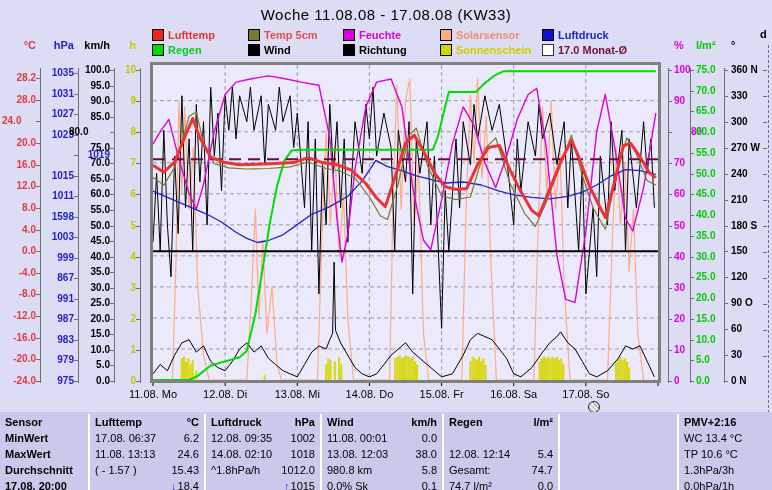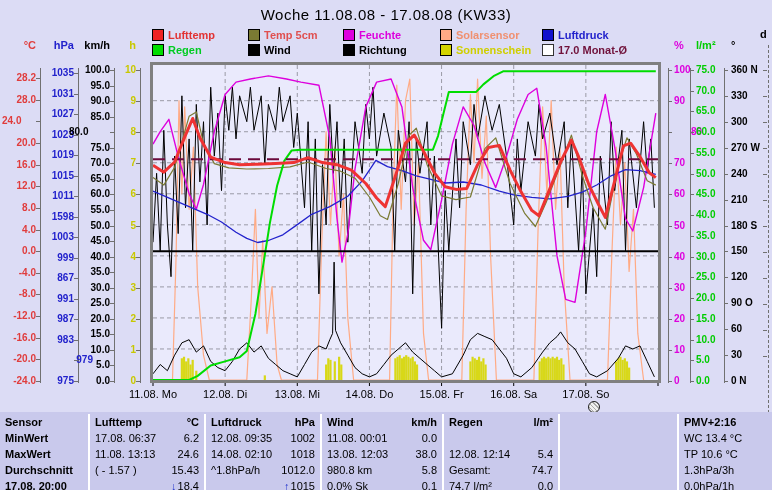--- a/index.html
+++ b/index.html
@@ -112,41 +112,41 @@
       <div class="unit" style="color: rgb(34, 34, 204); left: 42px; width: 32px; top: 39px; text-align: right;">hPa</div>
       <div class="vline" style="left: 78px; top: 68px; height: 315px;"></div>
       <div class="tick-label" style="color: rgb(34, 34, 204); left: 42px; width: 32px; top: 68px; text-align: right;">1035</div>
       <div class="tickdash" style="left: 74px; top: 73px;"></div>
       <div class="tick-label" style="color: rgb(34, 34, 204); left: 42px; width: 32px; top: 88.5333px; text-align: right;">1031</div>
       <div class="tickdash" style="left: 74px; top: 93.5333px;"></div>
       <div class="tick-label" style="color: rgb(34, 34, 204); left: 42px; width: 32px; top: 109.067px; text-align: right;">1027</div>
       <div class="tickdash" style="left: 74px; top: 114.067px;"></div>
       <div class="tick-label" style="color: rgb(34, 34, 204); left: 42px; width: 32px; top: 129.6px; text-align: right;">1023</div>
       <div class="tickdash" style="left: 74px; top: 134.6px;"></div>
-      <div class="tick-label" style="color: rgb(34, 34, 204); left: 42px; width: 32px; top: 150.133px; text-align: right;">1019</div>
+      <div class="tick-label" style="color: rgb(34, 34, 204); left: 42px; width: 32px; top: 150.133px; text-align: right; padding-left: 36px;">1019</div>
       <div class="tickdash" style="left: 74px; top: 155.133px;"></div>
       <div class="tick-label" style="color: rgb(34, 34, 204); left: 42px; width: 32px; top: 170.667px; text-align: right;">1015</div>
       <div class="tickdash" style="left: 74px; top: 175.667px;"></div>
       <div class="tick-label" style="color: rgb(34, 34, 204); left: 42px; width: 32px; top: 191.2px; text-align: right;">1011</div>
       <div class="tickdash" style="left: 74px; top: 196.2px;"></div>
       <div class="tick-label" style="color: rgb(34, 34, 204); left: 42px; width: 32px; top: 211.733px; text-align: right;">1598</div>
       <div class="tickdash" style="left: 74px; top: 216.733px;"></div>
       <div class="tick-label" style="color: rgb(34, 34, 204); left: 42px; width: 32px; top: 232.267px; text-align: right;">1003</div>
       <div class="tickdash" style="left: 74px; top: 237.267px;"></div>
       <div class="tick-label" style="color: rgb(34, 34, 204); left: 42px; width: 32px; top: 252.8px; text-align: right;">999</div>
       <div class="tickdash" style="left: 74px; top: 257.8px;"></div>
       <div class="tick-label" style="color: rgb(34, 34, 204); left: 42px; width: 32px; top: 273.333px; text-align: right;">867</div>
       <div class="tickdash" style="left: 74px; top: 278.333px;"></div>
       <div class="tick-label" style="color: rgb(34, 34, 204); left: 42px; width: 32px; top: 293.867px; text-align: right;">991</div>
       <div class="tickdash" style="left: 74px; top: 298.867px;"></div>
       <div class="tick-label" style="color: rgb(34, 34, 204); left: 42px; width: 32px; top: 314.4px; text-align: right;">987</div>
       <div class="tickdash" style="left: 74px; top: 319.4px;"></div>
       <div class="tick-label" style="color: rgb(34, 34, 204); left: 42px; width: 32px; top: 334.933px; text-align: right;">983</div>
       <div class="tickdash" style="left: 74px; top: 339.933px;"></div>
-      <div class="tick-label" style="color: rgb(34, 34, 204); left: 42px; width: 32px; top: 355.467px; text-align: right; margin-left: 19px;">979</div>
+      <div class="tick-label" style="color: rgb(34, 34, 204); left: 42px; width: 32px; top: 355.467px; text-align: right;">979</div>
       <div class="tickdash" style="left: 74px; top: 360.467px;"></div>
       <div class="tick-label" style="color: rgb(34, 34, 204); left: 42px; width: 32px; top: 376px; text-align: right;">975</div>
       <div class="tickdash" style="left: 74px; top: 381px;"></div>
       <div class="unit" style="color: rgb(0, 0, 0); left: 74px; width: 36px; top: 39px; text-align: right;">km/h</div>
       <div class="vline" style="left: 114px; top: 68px; height: 315px;"></div>
       <div class="tick-label" style="color: rgb(0, 0, 0); left: 74px; width: 36px; top: 65px; text-align: right;">100.0</div>
       <div class="tickdash" style="left: 110px; top: 70px;"></div>
       <div class="tick-label" style="color: rgb(0, 0, 0); left: 74px; width: 36px; top: 80.55px; text-align: right;">95.0</div>
       <div class="tickdash" style="left: 110px; top: 85.55px;"></div>
       <div class="tick-label" style="color: rgb(0, 0, 0); left: 74px; width: 36px; top: 96.1px; text-align: right;">90.0</div>

